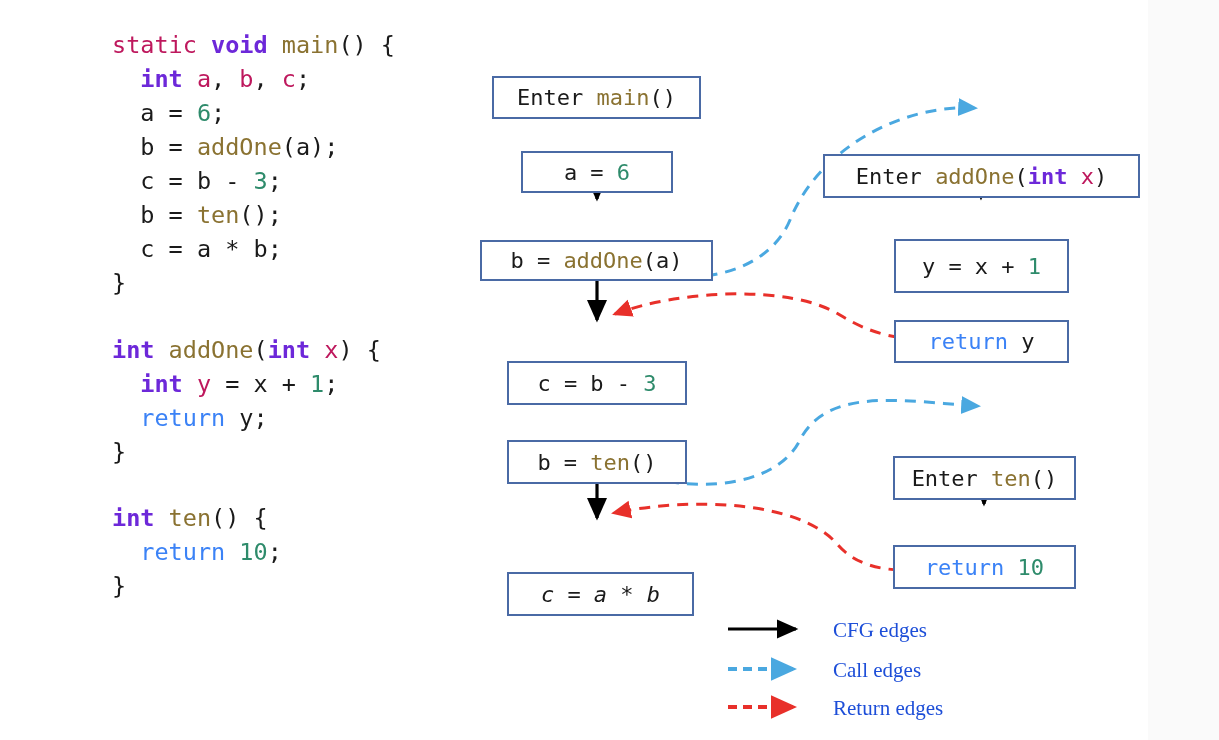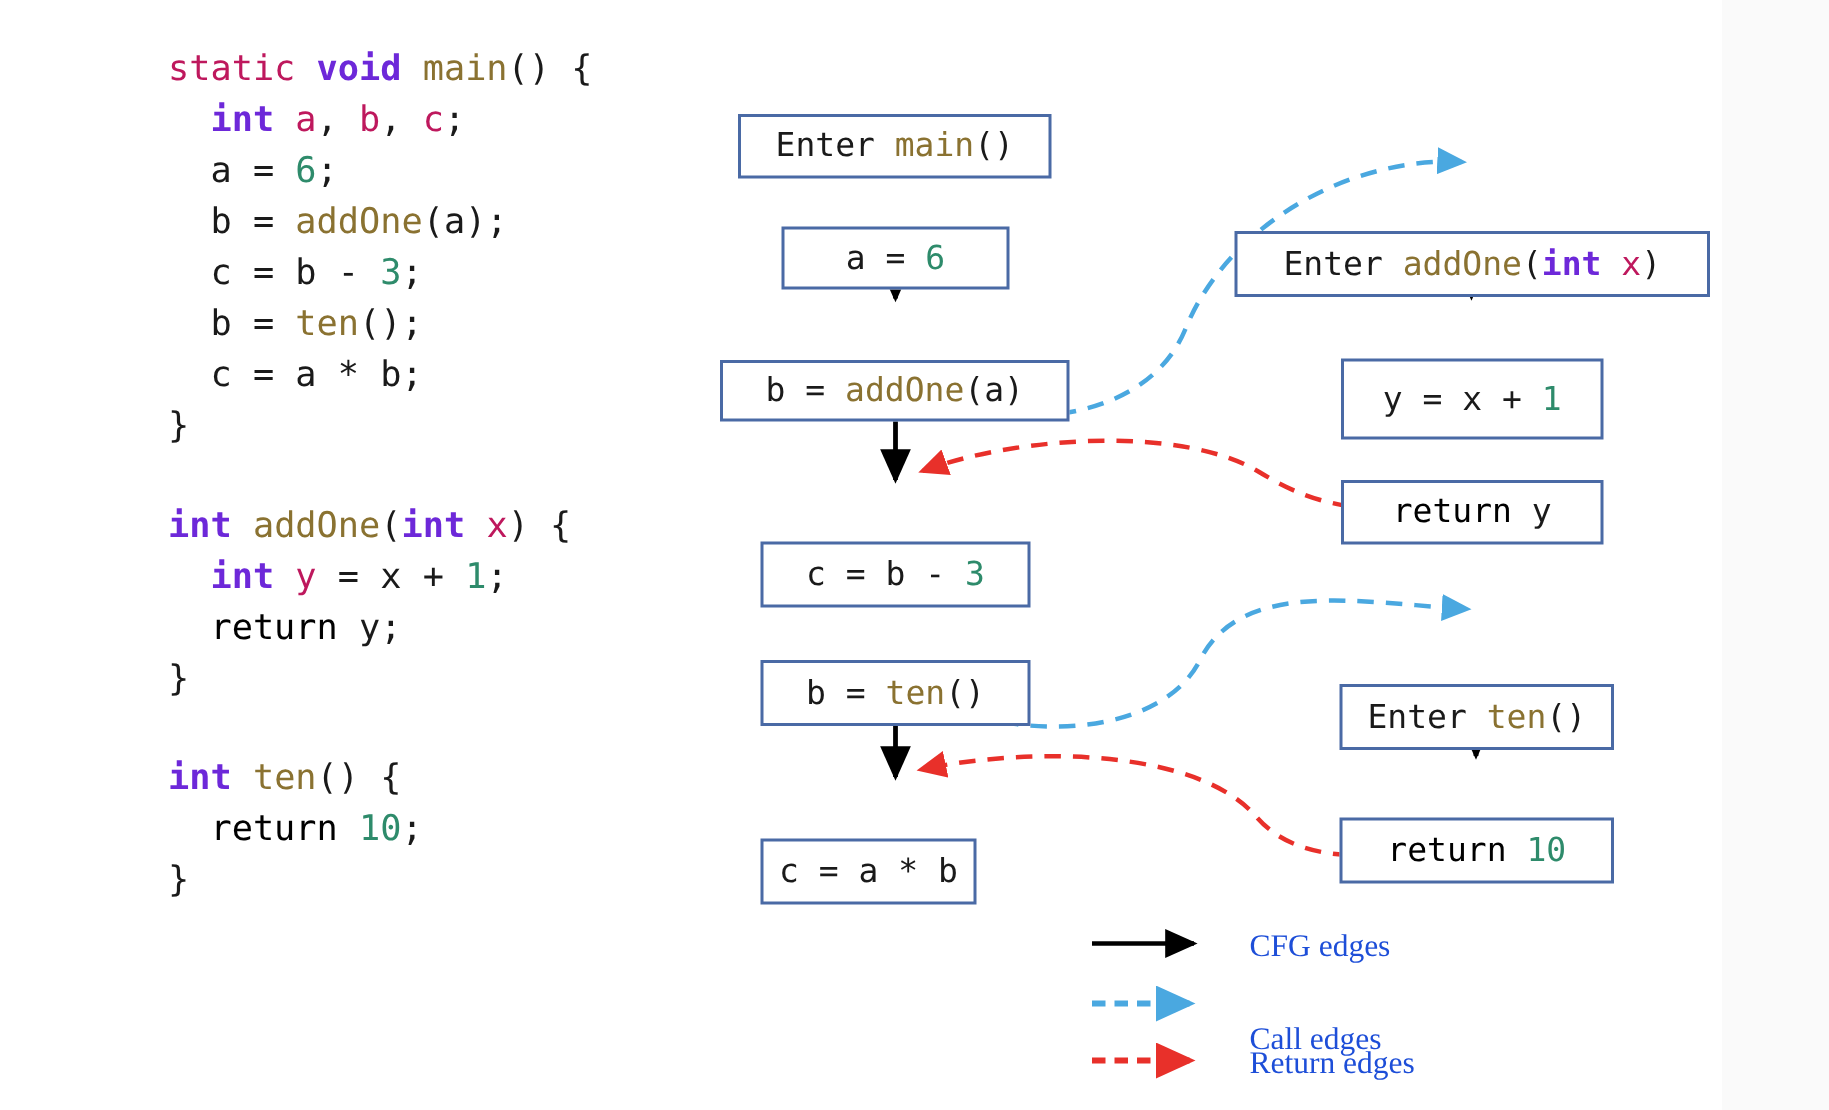--- a/index.html
+++ b/index.html
@@ -31,21 +31,21 @@
     font-size: 23.5px;
     line-height: 34px;
     white-space: pre;
     color: #1a1a1a;
     letter-spacing: 0px;
   }
   .k-blue   { color: #be185d; }   
   .k-type   { color: #6d28d9; font-weight: bold; }   
   .k-fn     { color: #8a7231; }   
   .k-num    { color: #2e8b6b; }   
-  .k-ret    { color: #000000; text-align: center; }   
+  .k-ret    { color: #3b82f6; text-align: center; }   
   .k-plain  { color: #1a1a1a; }
 
   
   .node {
     position: absolute;
     box-sizing: border-box;
     background: #ffffff;
     border: 2px solid #4a6aa5;
     display: flex;
     align-items: center;
@@ -139,32 +139,32 @@
       <path d="M 975,562 C 900,578 860,570 838,545 C 800,500 690,497 614,513" marker-end="url(#arrow-red)"></path>
     </g>
   </svg>
 
   <div id="nodes">
       <div class="node" style="left: 492px; top: 40px; width: 209px; height: 43px;"><span class="k-plain">Enter </span><span class="k-fn">main</span><span class="k-plain">()</span></div>
       <div class="node" style="left: 521px; top: 115px; width: 152px; height: 42px;"><span class="k-plain">a = </span><span class="k-num">6</span></div>
       <div class="node" style="left: 480px; top: 204px; width: 233px; height: 41px;"><span class="k-plain">b = </span><span class="k-fn">addOne</span><span class="k-plain">(a)</span></div>
       <div class="node" style="left: 507px; top: 325px; width: 180px; height: 44px;"><span class="k-plain">c = b - </span><span class="k-num">3</span></div>
       <div class="node" style="left: 507px; top: 404px; width: 180px; height: 44px;"><span class="k-plain">b = </span><span class="k-fn">ten</span><span class="k-plain">()</span></div>
-      <div class="node" style="left: 507px; top: 523px; width: 144px; height: 44px;"><span class="k-plain">c = a * b</span></div>
+      <div class="node" style="left: 507px; top: 536px; width: 187px; height: 44px; font-style: italic;"><span class="k-plain">c = a * b</span></div>
       <div class="node" style="left: 823px; top: 118px; width: 317px; height: 44px;"><span class="k-plain">Enter </span><span class="k-fn">addOne</span><span class="k-plain">(</span><span class="k-type">int</span><span class="k-plain"> </span><span class="k-blue">x</span><span class="k-plain">)</span></div>
       <div class="node" style="left: 894px; top: 203px; width: 175px; height: 54px;"><span class="k-plain">y = x + </span><span class="k-num">1</span></div>
       <div class="node" style="left: 894px; top: 284px; width: 175px; height: 43px;"><span class="k-ret">return</span><span class="k-plain"> y</span></div>
       <div class="node" style="left: 893px; top: 420px; width: 183px; height: 44px;"><span class="k-plain">Enter </span><span class="k-fn">ten</span><span class="k-plain">()</span></div>
       <div class="node" style="left: 893px; top: 509px; width: 183px; height: 44px;"><span class="k-ret">return</span><span class="k-plain"> </span><span class="k-num">10</span></div>
     </div>
 
 
   <svg class="overlay" id="legend-layer" viewBox="0 0 1219 740">
     <line x1="728" y1="629" x2="796" y2="629" stroke="#000000" stroke-width="3" marker-end="url(#arrow-black)"></line>
     <line x1="728" y1="669" x2="793" y2="669" stroke="#4aa8e0" stroke-width="4" stroke-dasharray="9,6" marker-end="url(#arrow-blue)"></line>
     <line x1="728" y1="707" x2="793" y2="707" stroke="#e8302a" stroke-width="4" stroke-dasharray="9,6" marker-end="url(#arrow-red)"></line>
   </svg>
 
   <div class="legend-label" style="top:618px;">CFG edges</div>
-  <div class="legend-label" style="top:680px;">Call edges</div>
+  <div class="legend-label" style="top:658px;">Call edges</div>
   <div class="legend-label" style="top:696px;">Return edges</div>
 
 </div>
 
 </body></html>

